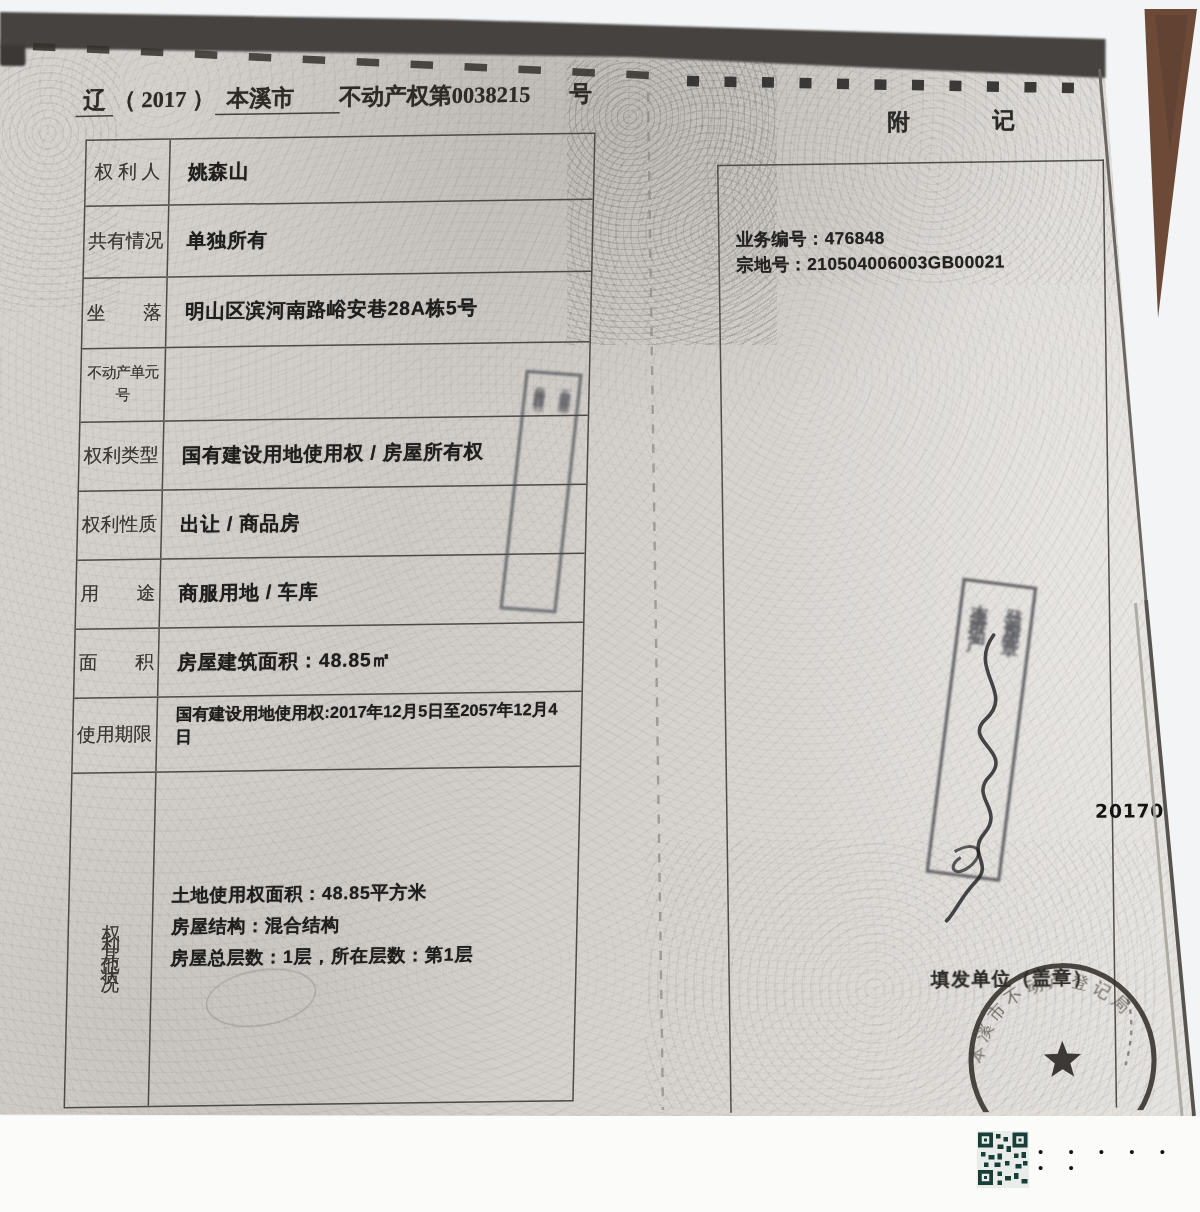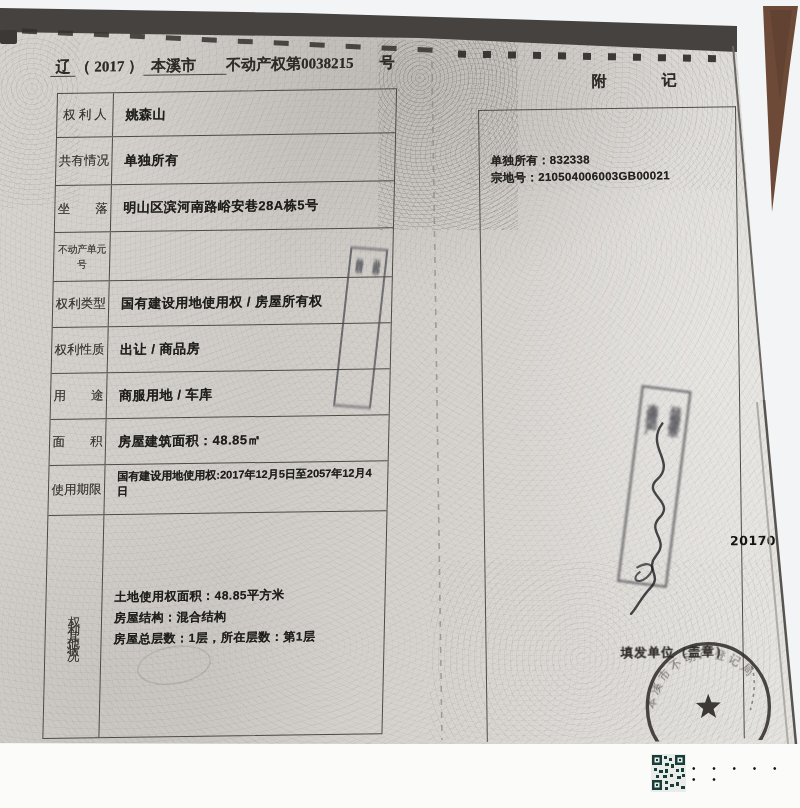--- a/index.html
+++ b/index.html
@@ -211,21 +211,21 @@
 
     <div class="pencil-oval"></div>
   </div>
 
   <div class="content-right">
 
     <div class="annex-title">附　记</div>
 
     <div class="annex-box">
       <div class="annex-lines">
-        <div class="annex-line"><span>单独所有：</span><span>832338</span></div>
+        <div class="annex-line"><span>业务编号：</span><span>476848</span></div>
         <div class="annex-line"><span>宗地号：</span><span>210504006003GB00021</span></div>
       </div>
     </div>
 
     <div class="stamp-right illegible">
       <div class="col">本溪市不动产</div>
       <div class="col">登记专用签章</div>
     </div>
 
     <svg class="sig-svg" width="100" height="200" viewBox="0 0 100 200">

